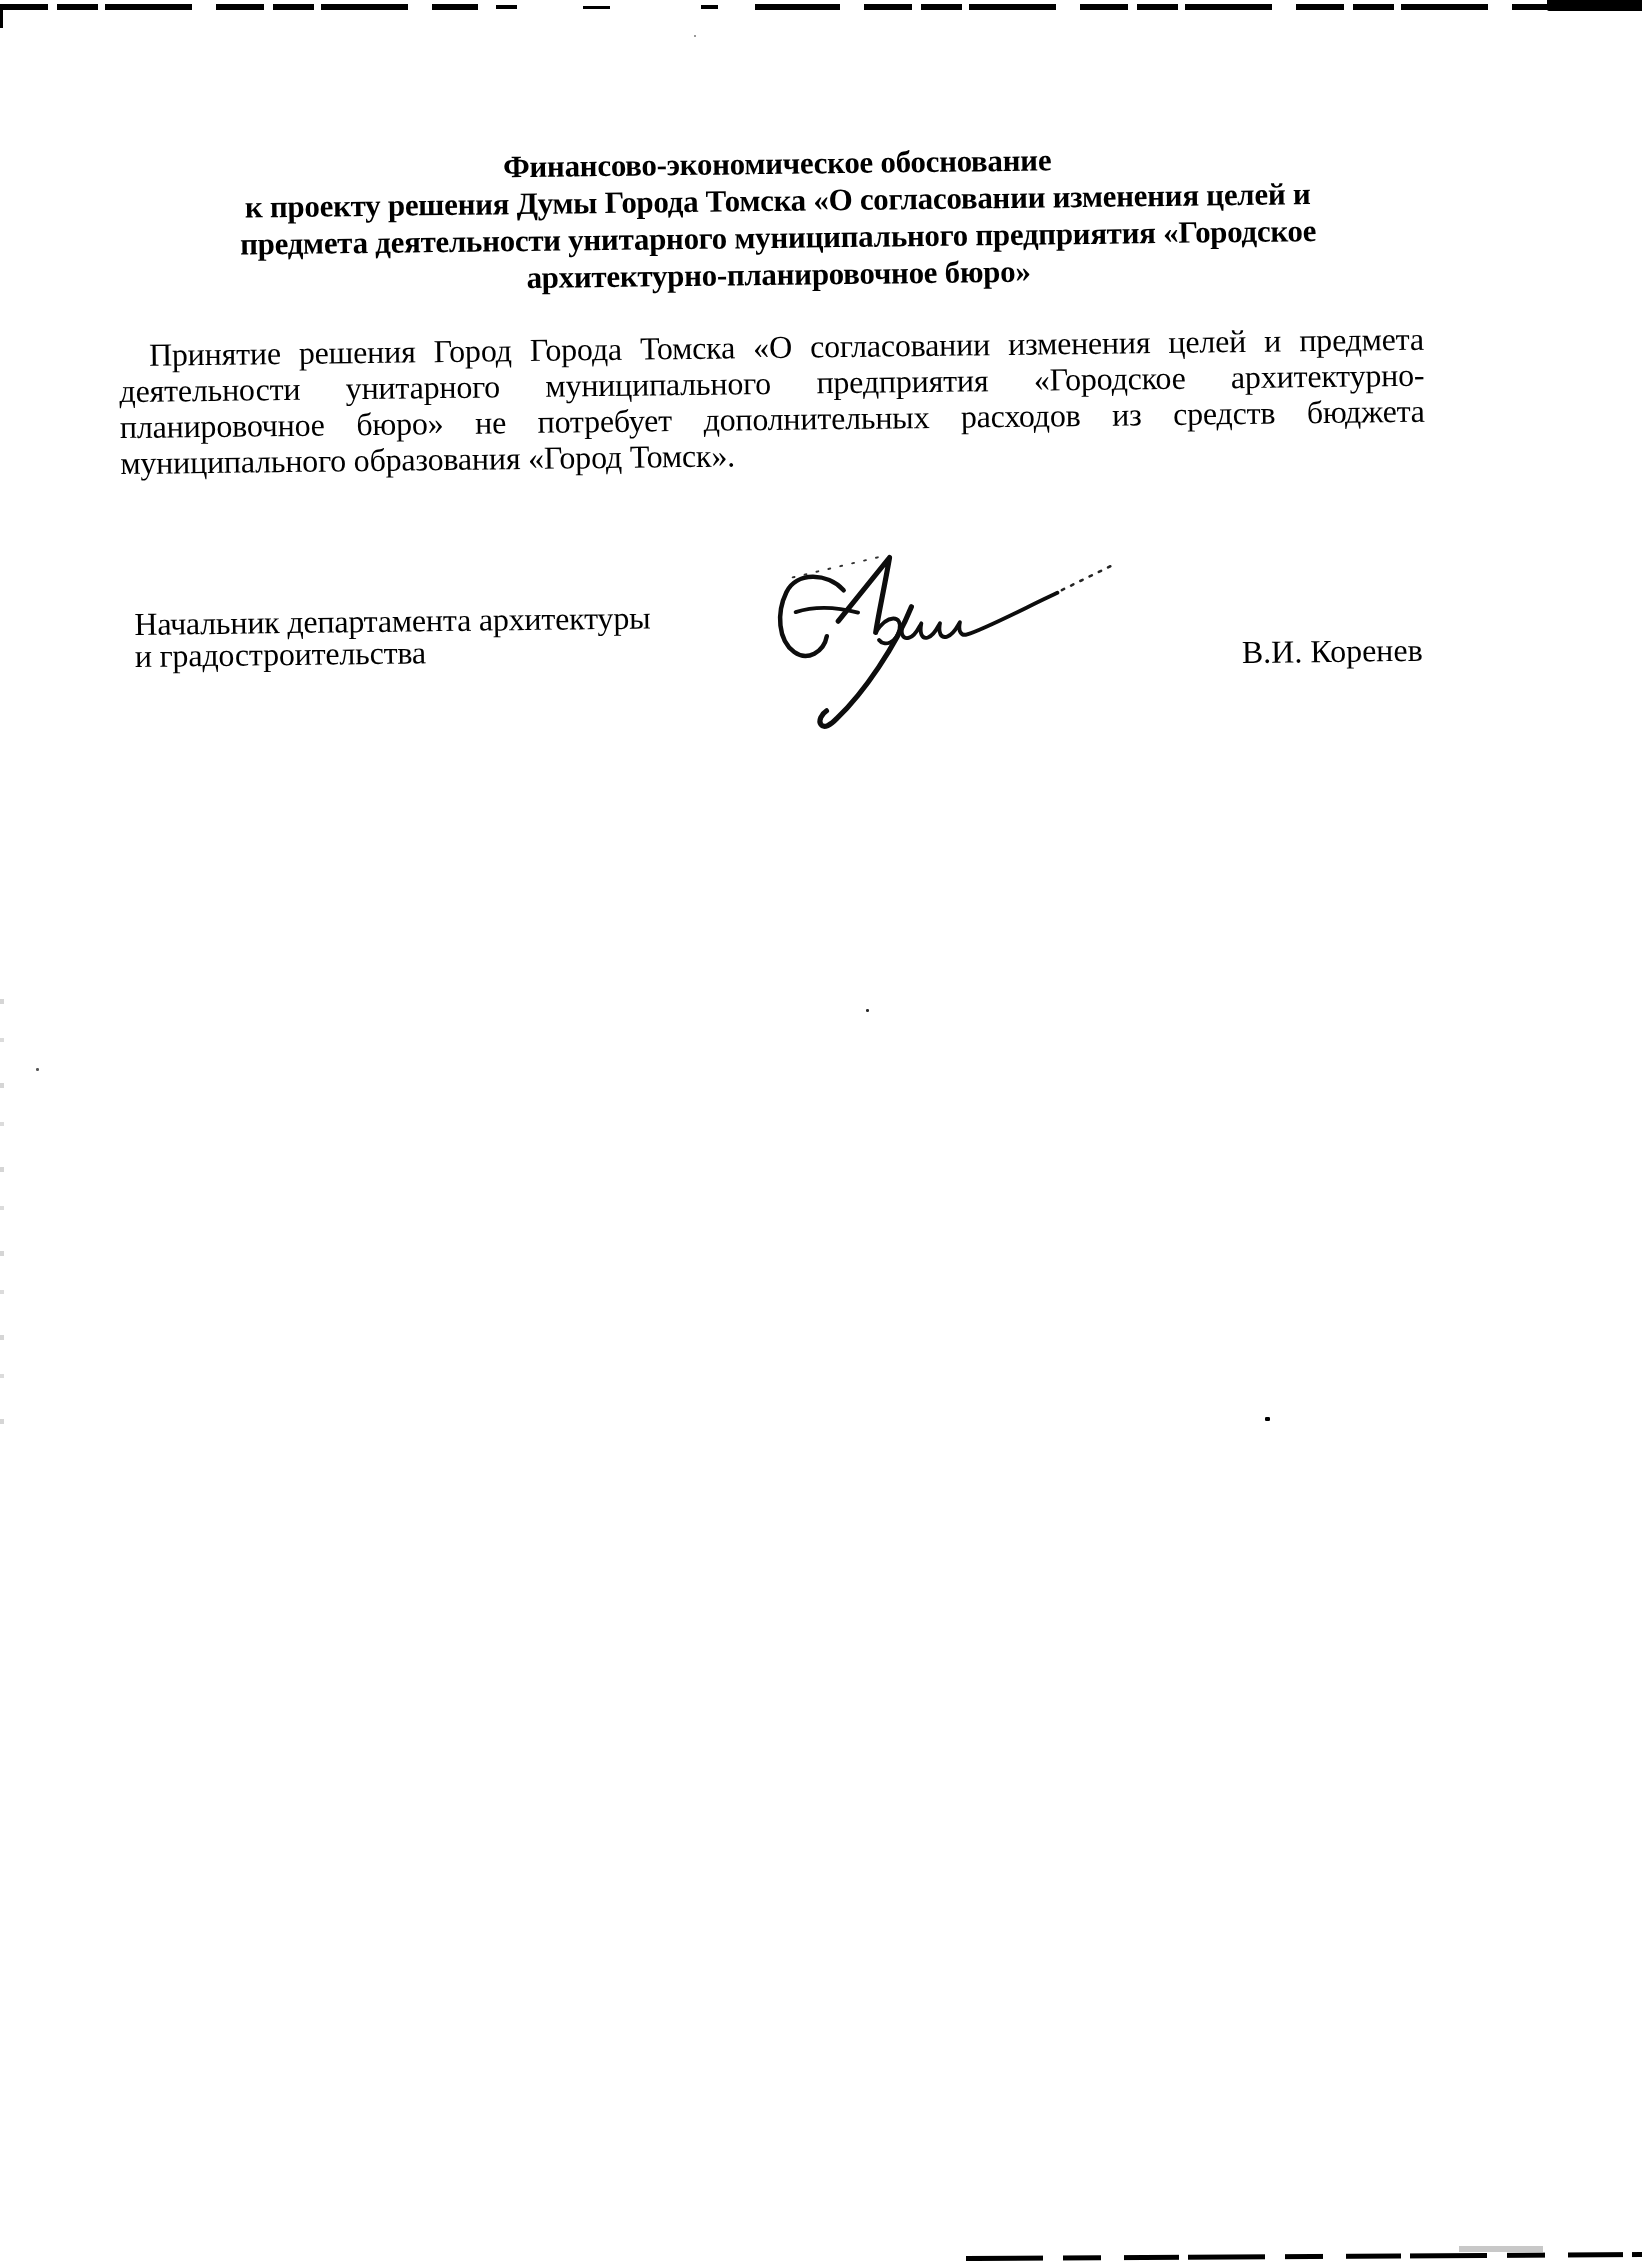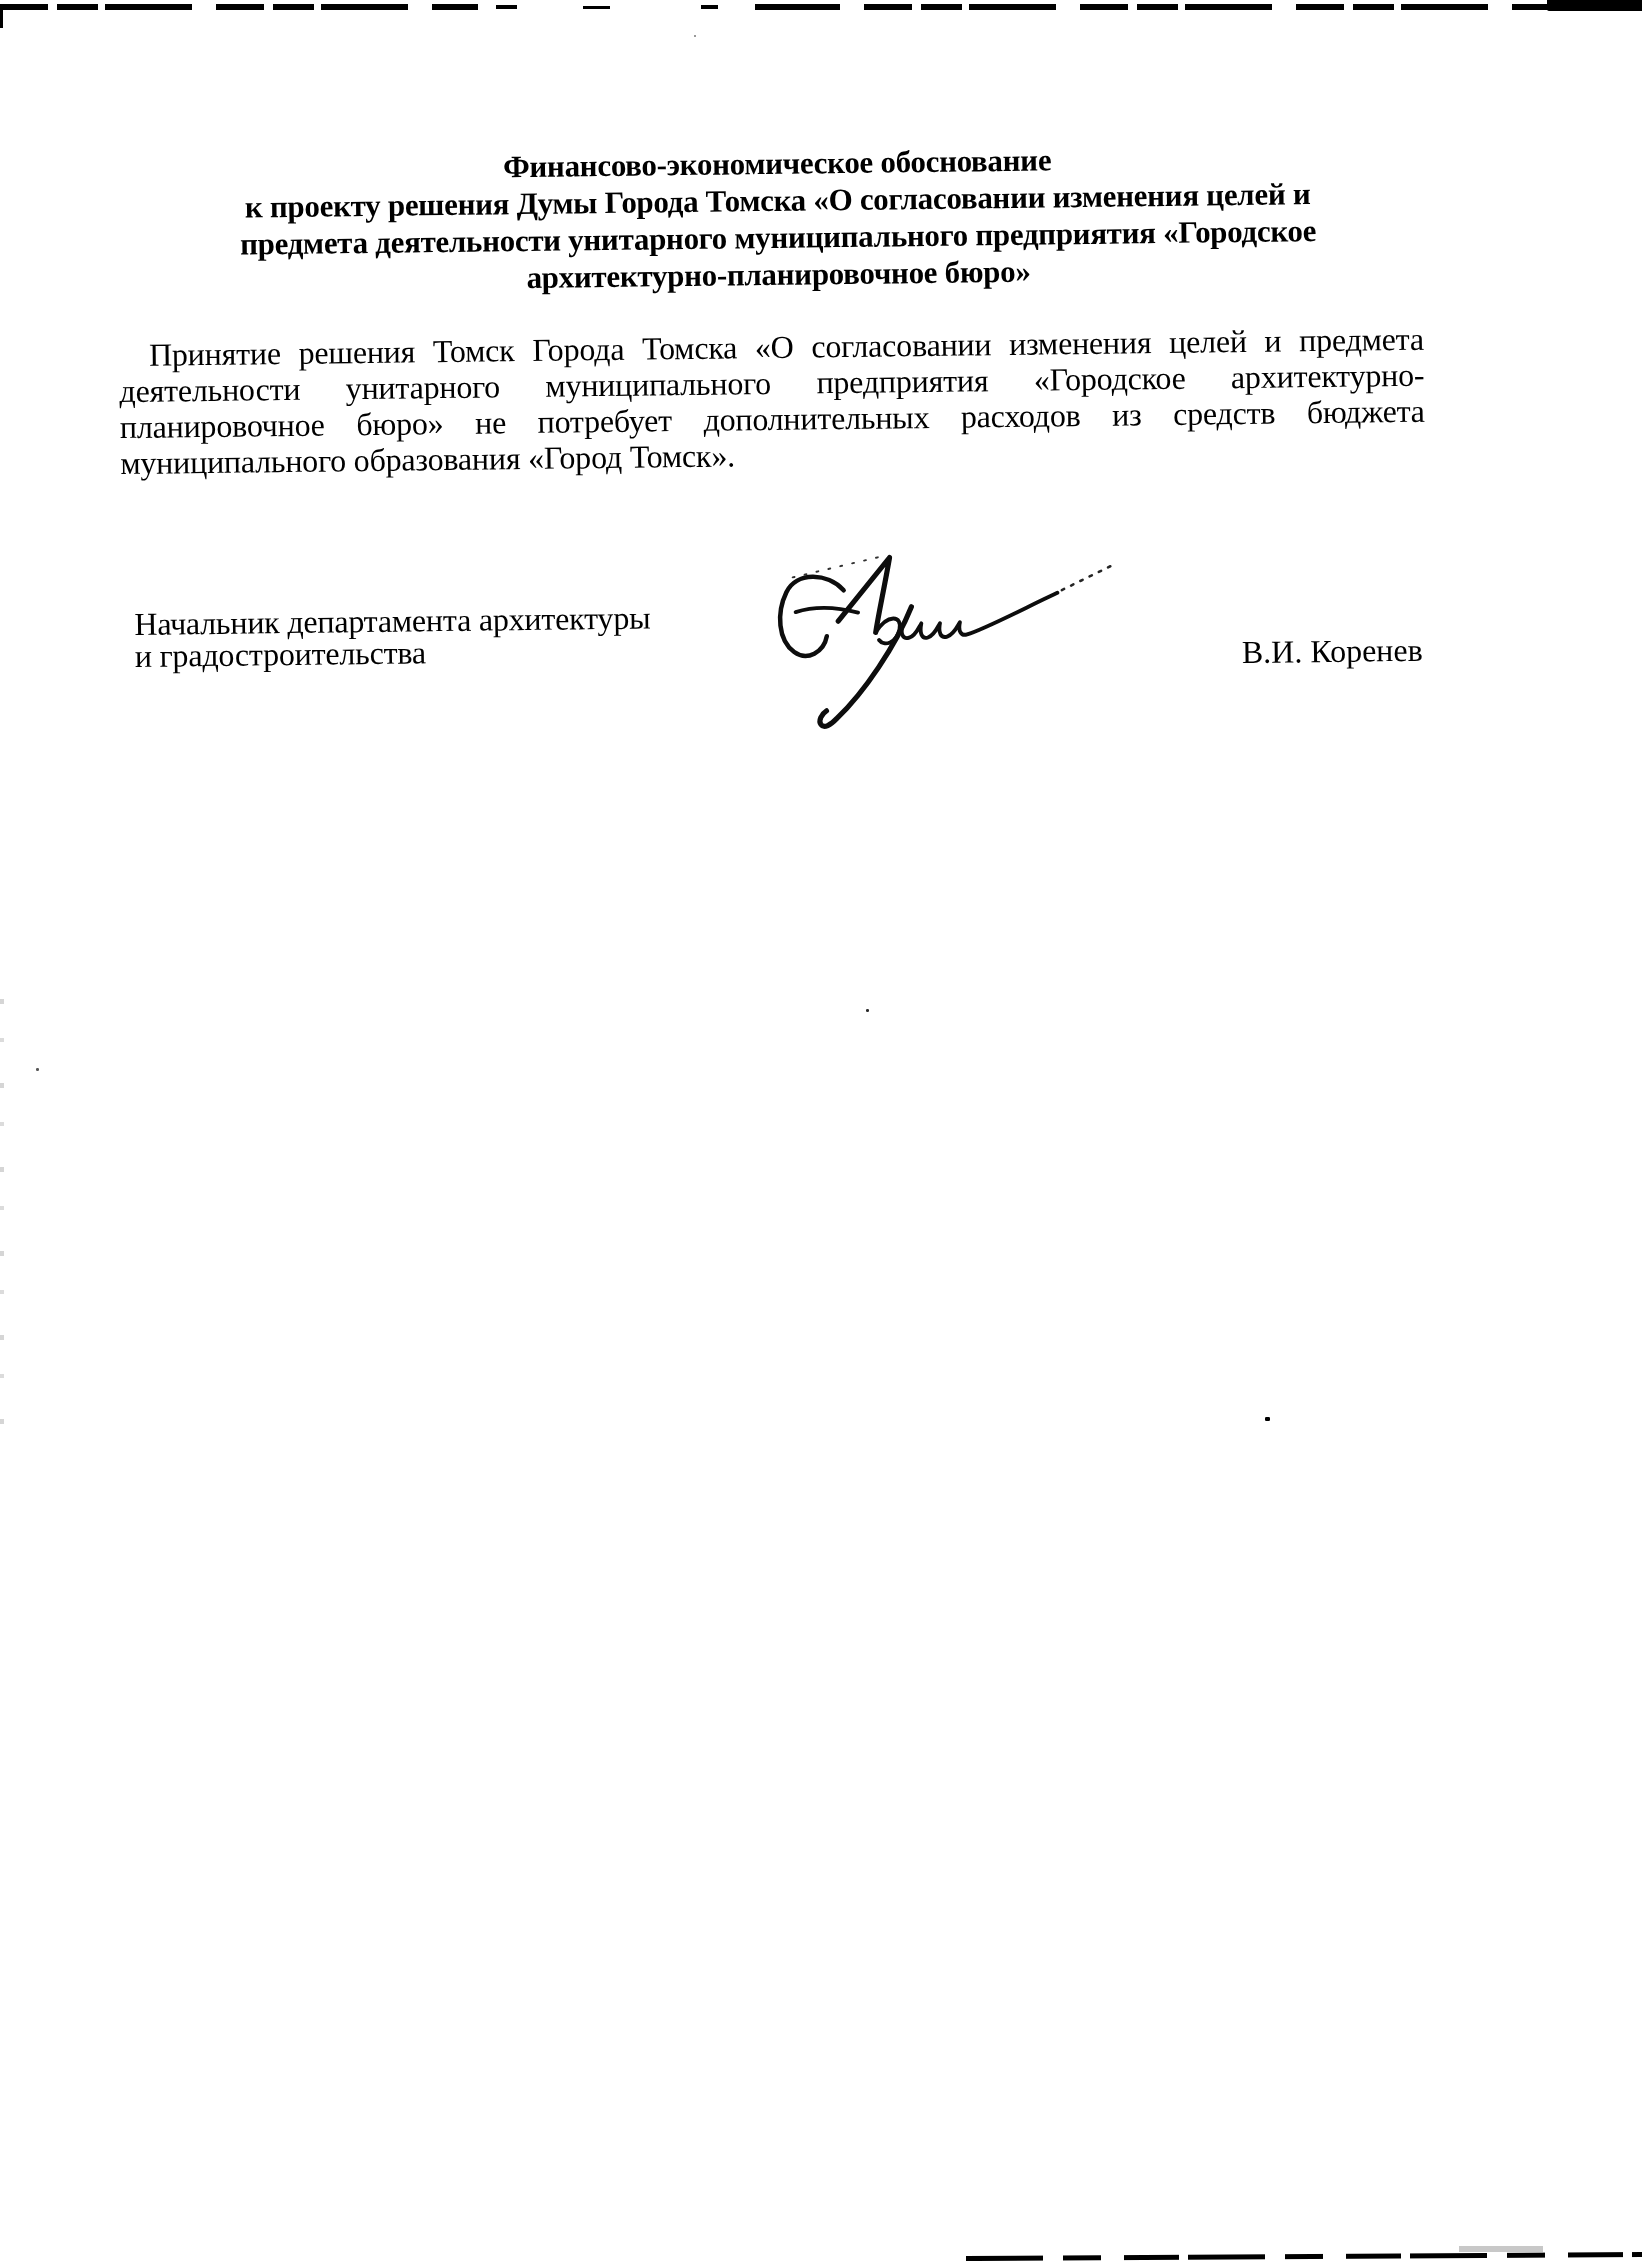--- a/index.html
+++ b/index.html
@@ -88,21 +88,21 @@
     <div class="title-line">Финансово-экономическое обоснование</div>
     <div class="title-line">к проекту решения Думы Города Томска «О согласовании изменения целей и</div>
     <div class="title-line">предмета деятельности унитарного муниципального предприятия «Городское</div>
     <div class="title-line">архитектурно-планировочное бюро»</div>
   </div>
 
   <div class="paragraph">
     <div class="jline indent">
         <span class="w">Принятие</span>
         <span class="w">решения</span>
-        <span class="w">Томск</span>
+        <span class="w">Город</span>
         <span class="w">Города</span>
         <span class="w">Томска</span>
         <span class="w">«О</span>
         <span class="w">согласовании</span>
         <span class="w">изменения</span>
         <span class="w">целей</span>
         <span class="w">и</span>
         <span class="w">предмета</span>
       </div>
     <div class="jline">

